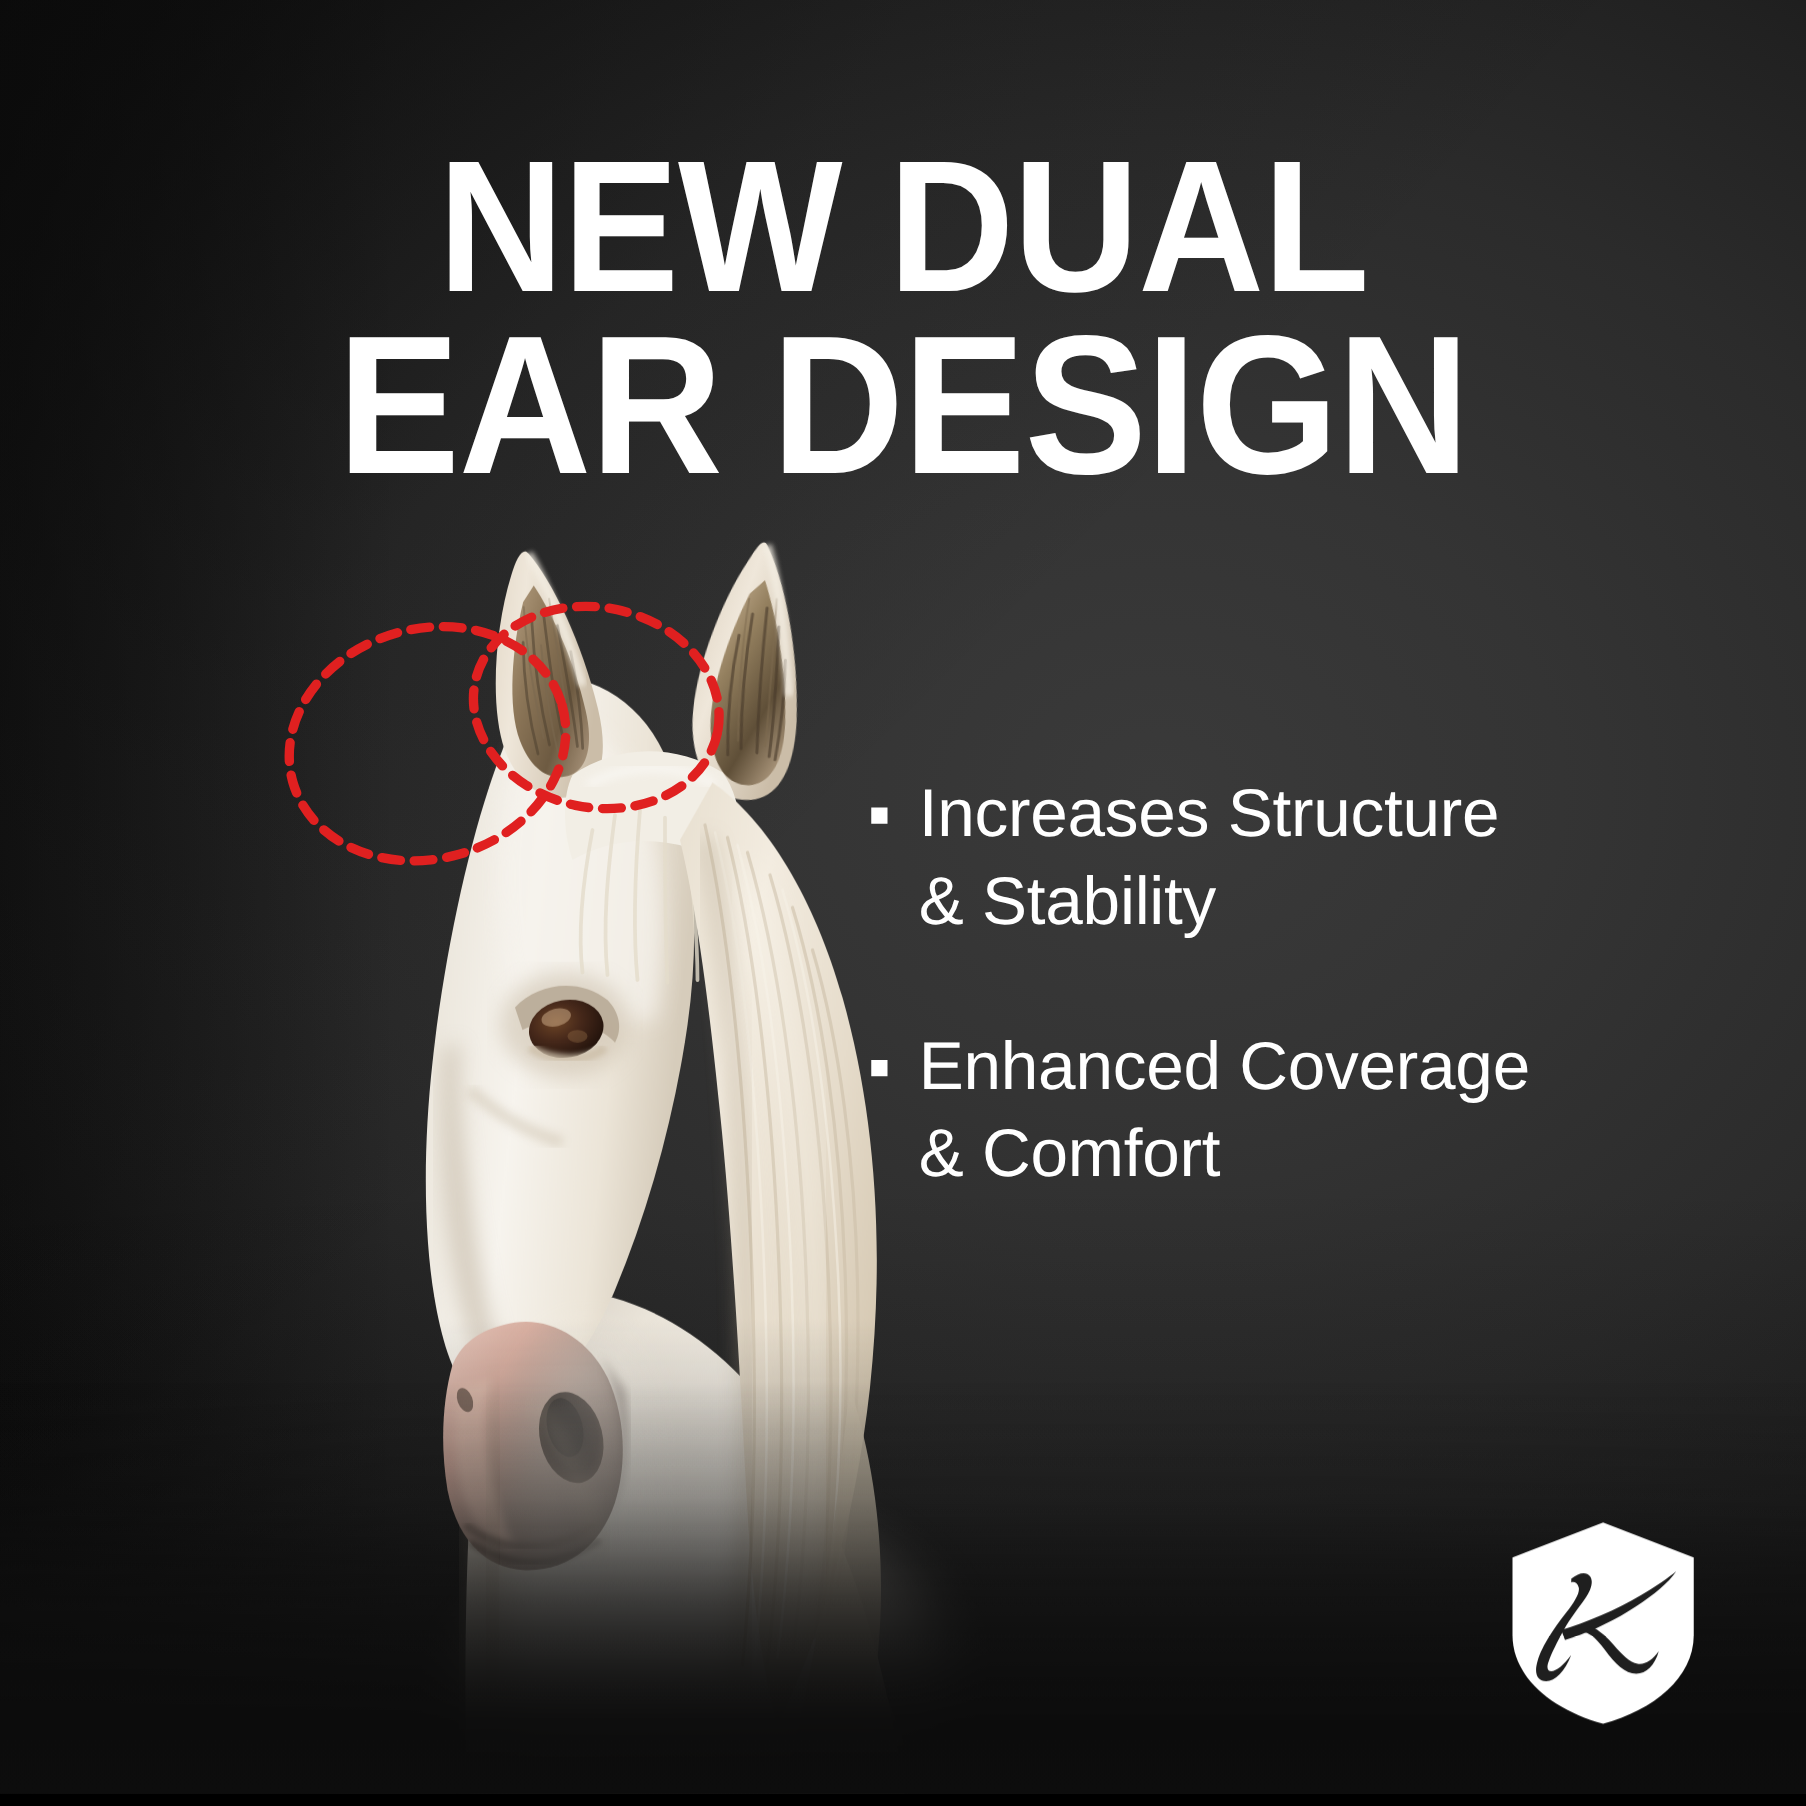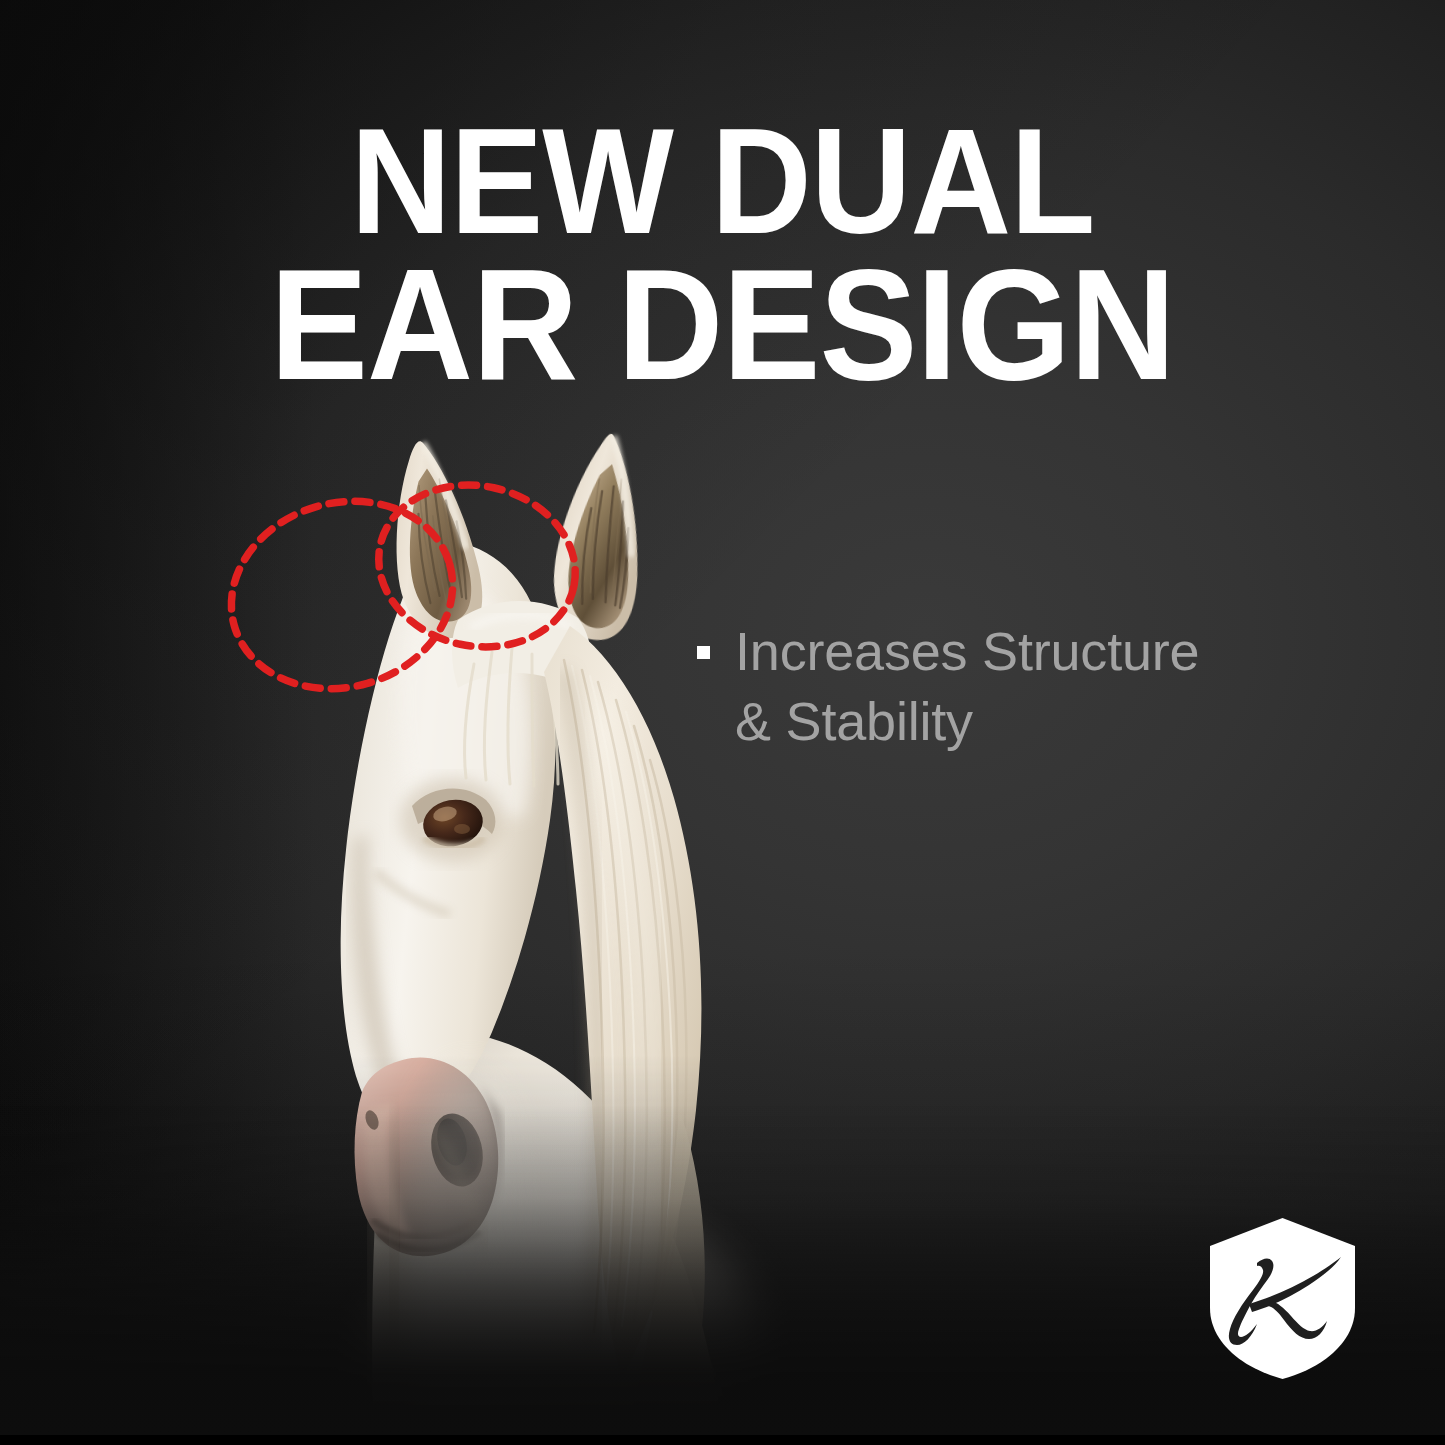--- a/index.html
+++ b/index.html
@@ -75,21 +75,21 @@
   }
   .bullet-marker {
     width: 13px;
     height: 13px;
     background: #ffffff;
     flex: 0 0 13px;
     margin-top: 30px;
     margin-right: 25px;
   }
   .bullet-text {
-    color: #a3a3a3;
+    color: #ffffff;
     font-size: 54px;
     line-height: 70px;
     font-weight: 400;
     letter-spacing: -0.2px;
     white-space: pre-line;
   }
 
   
   .horse-wrap {
     position: absolute;
@@ -450,20 +450,25 @@
   <div class="headline">
     <span class="hl-line l1">NEW DUAL</span>
     <span class="hl-line l2">EAR DESIGN</span>
   </div>
 
   <div class="bullets">
     <div class="bullet-row">
       <span class="bullet-marker"></span>
       <span class="bullet-text">Increases Structure
 &amp; Stability</span>
+    </div>
+    <div class="bullet-row">
+      <span class="bullet-marker"></span>
+      <span class="bullet-text">Enhanced Coverage
+&amp; Comfort</span>
     </div>
   </div>
 
   <div class="logo">
     <svg viewBox="0 0 155 165" xmlns="http://www.w3.org/2000/svg">
 
       <path d="M77.5 2 L150 30 L150 92
                C150 126 118 152 77.5 163
                C37 152 5 126 5 92
                L5 30 Z" fill="#ffffff"></path>

